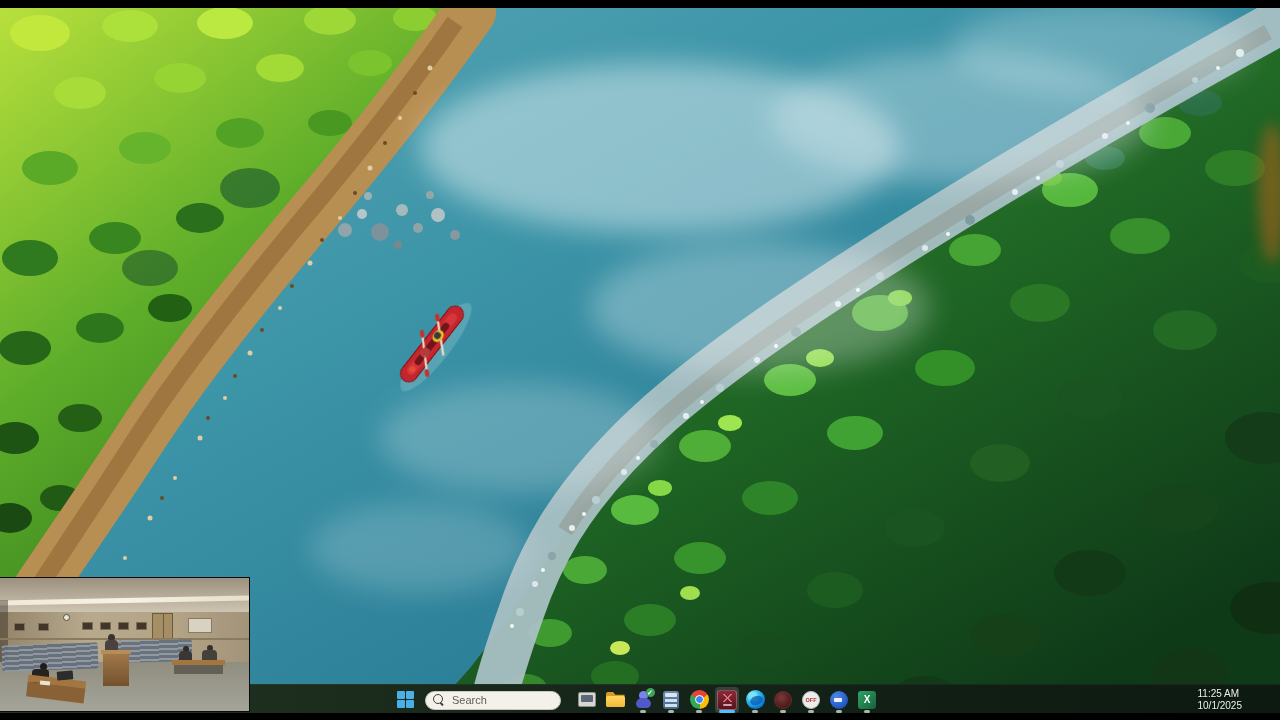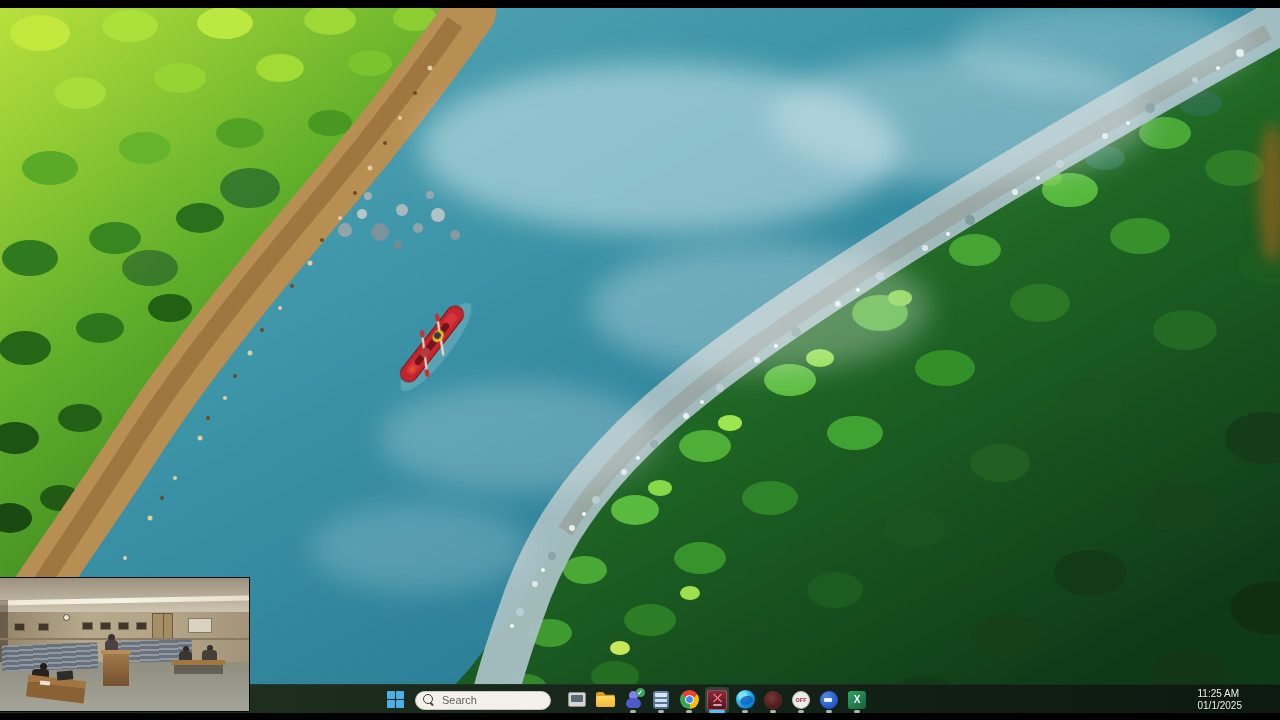--- a/index.html
+++ b/index.html
@@ -9,21 +9,21 @@
   }
   
   .wallpaper{position:absolute;left:0;top:8px;width:1280px;height:705px;}
   
   .taskbar{
     position:absolute;left:0;top:684px;width:1280px;height:29px;
     background:linear-gradient(90deg,#223521 0%,#18281b 40%,#101e14 75%,#0d1a11 100%);
     border-top:1px solid rgba(255,255,255,.05);
     box-sizing:border-box;
   }
-  .tb-group{position:absolute;left:383px;top:0;height:29px;display:flex;align-items:center;gap:4px;}
+  .tb-group{position:absolute;left:393px;top:0;height:29px;display:flex;align-items:center;gap:4px;}
   .tb-btn{width:24px;height:26px;position:relative;display:flex;align-items:center;justify-content:center;flex:0 0 auto;border-radius:4px;}
   .start-btn{width:24px;}
   .start-logo{display:grid;grid-template-columns:8px 8px;grid-template-rows:8px 8px;gap:1px;}
   .start-logo span{background:#4ab0e8;border-radius:1px;}
   .search-pill{
     position:relative;width:136px;height:19px;margin:0 10px 0 4px;flex:0 0 auto;
   }
   .search-pill input{
     width:100%;height:100%;box-sizing:border-box;border:1px solid #c9c9c2;border-radius:10px;
     background:#f3f1ea;padding:0 8px 0 26px;font-size:11px;color:#444;outline:none;
@@ -403,21 +403,21 @@
     </div>
 
     <div class="tb-btn" title="excel">
       <div class="excel-ico">X</div>
       <span class="ind"></span>
     </div>
   </div>
 
   <div class="tb-clock">
     <span style="display:block">11:25 AM</span>
-    <span style="display:block">01/1/2025</span>
+    <span style="display:block">10/1/2025</span>
   </div>
 </div>
 
 <div class="video" title="Live video feed of a council chamber: speaker at wooden podium, two officials seated at a table on the right, clerk at a desk on the left, rows of empty chairs, framed pictures and clock on the back wall">
   <div class="vo-ceiling"></div>
   <div class="vo-light"></div>
   <div class="vo-wall"></div>
   <div class="vo-corner-shadow"></div>
 
   <div class="vo-frame" style="left:14px;top:45px"></div>

